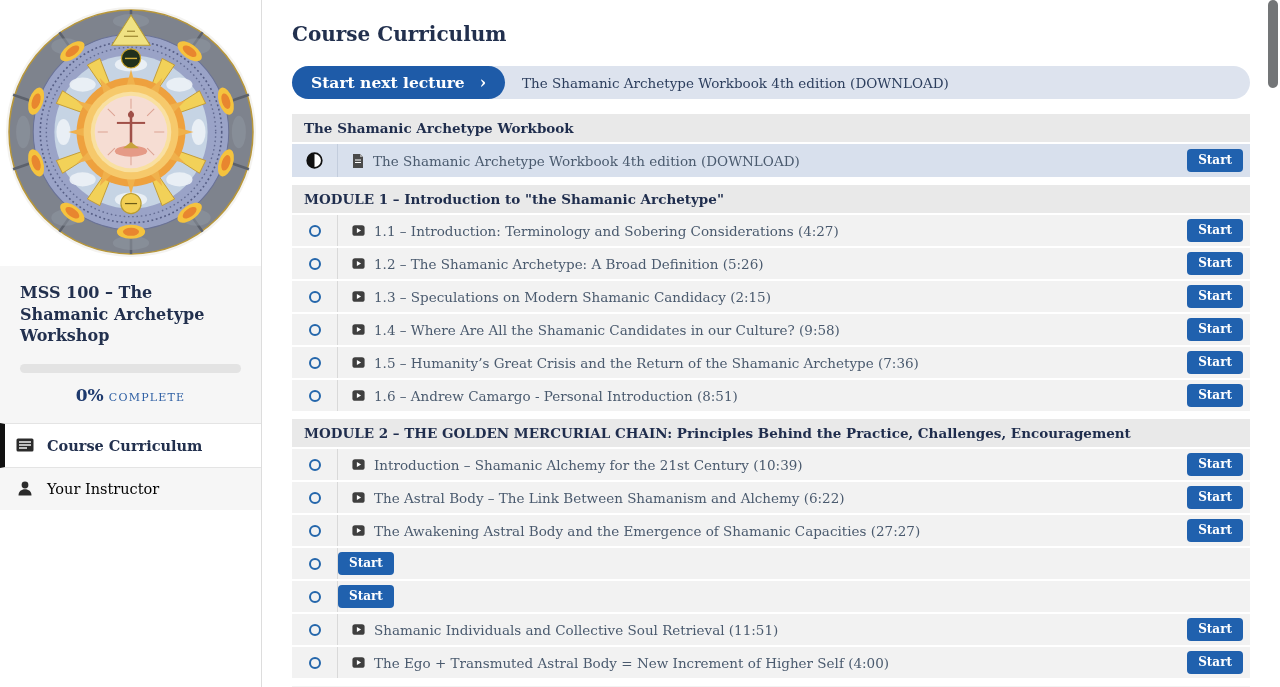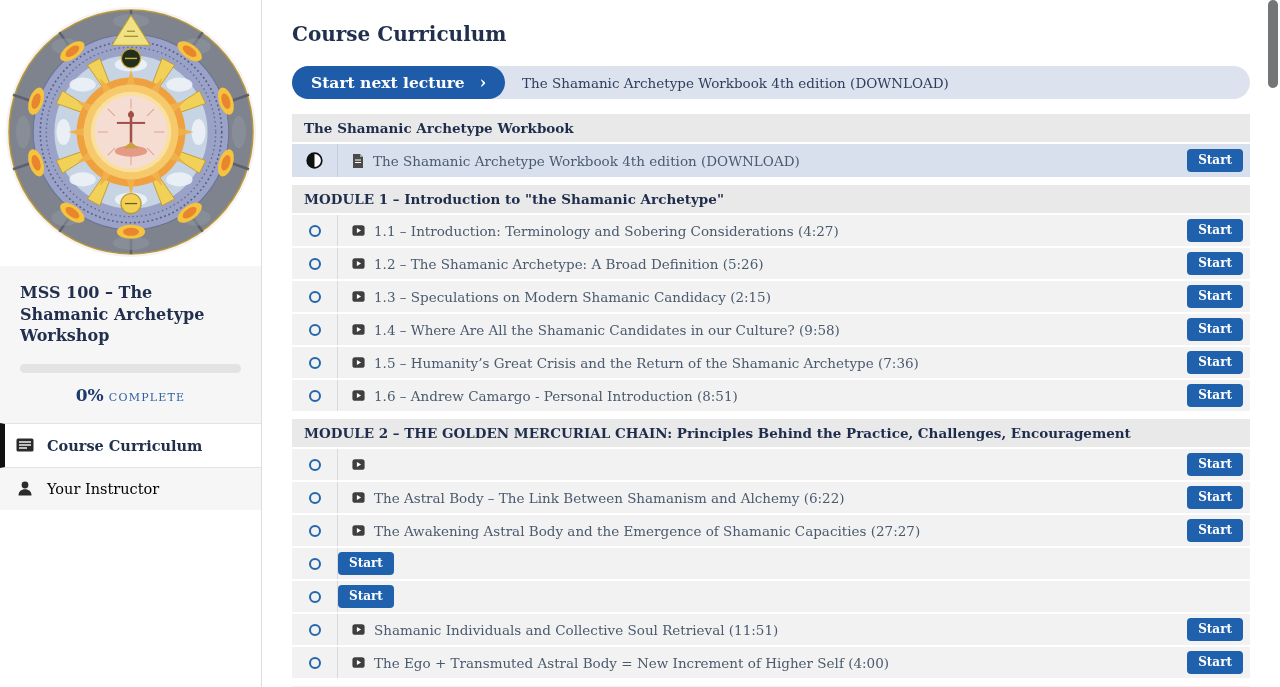--- a/index.html
+++ b/index.html
@@ -489,20 +489,21 @@
 
     </div>
     <div class="row-body">
       <span style="display:inline-flex;">
         <svg width="13" height="13" viewBox="0 0 16 16">
           <rect x="0.5" y="1.5" width="15" height="13" rx="3.2" fill="#3f3f3f"></rect>
           <path d="M6 5l5.2 3L6 11z" fill="#ffffff"></path>
         </svg>
       </span>
 
+      <span>Introduction – Shamanic Alchemy for the 21st Century (10:39)</span>
     </div>
     <button class="start-btn">Start</button>
   </div>
 
   <div class="row">
     <div class="status-cell">
       <span class="circle-outline"></span>
 
     </div>
     <div class="row-body">

